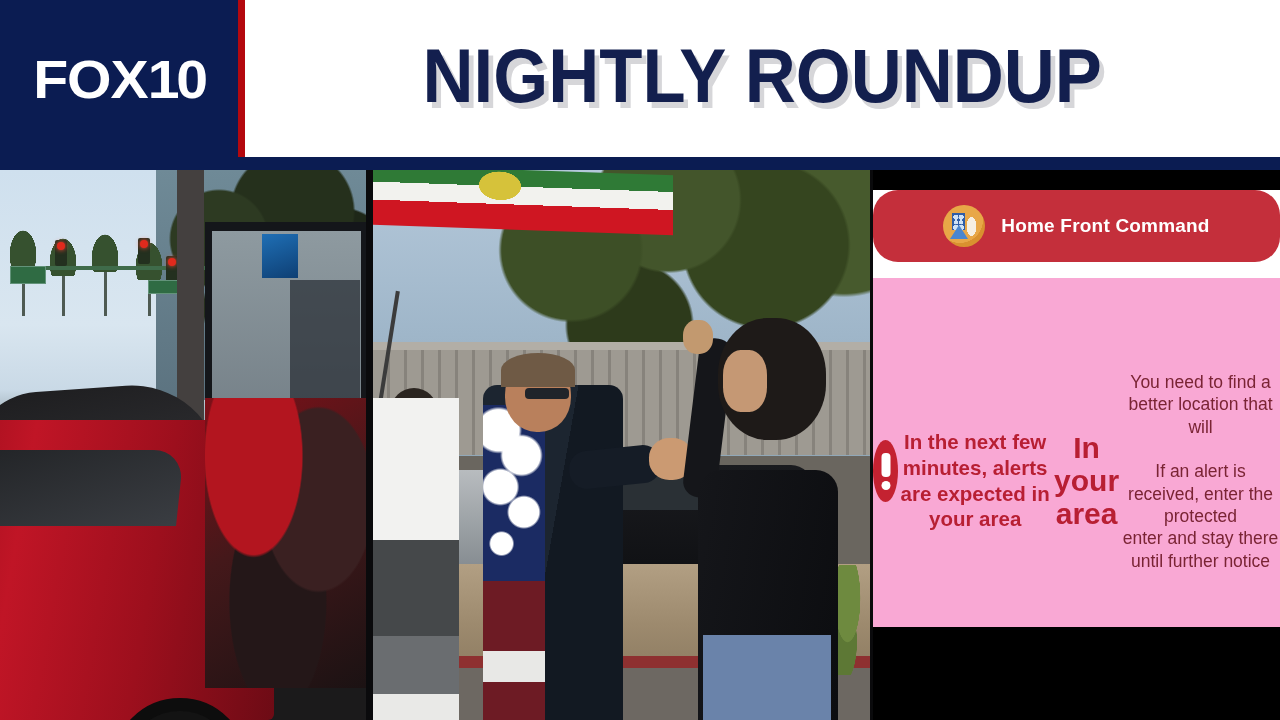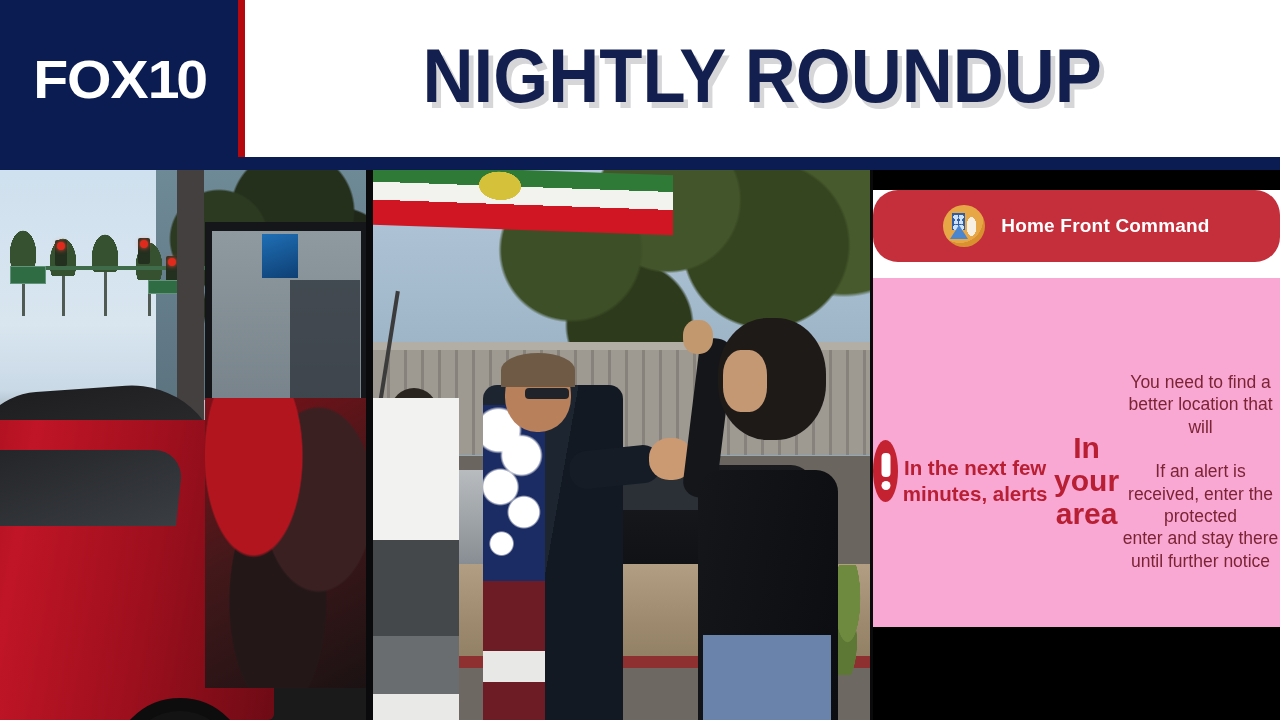--- a/index.html
+++ b/index.html
@@ -326,20 +326,21 @@
         </div>
 
         <div class="alert-body">
           <div class="excl-circle">
             <div class="excl-bar"></div>
             <div class="excl-dot"></div>
           </div>
 
           <div class="alert-h1">
             <span>In the next few minutes, alerts</span><br>
+            <span>are expected in your area</span>
           </div>
 
           <div class="alert-h2">In your area</div>
 
           <div class="alert-p">
             <span>You need to find a better location that will</span><br>
             <br>
             <span>If an alert is received, enter the protected</span><br>
             <span>enter and stay there until further notice</span>
           </div>

